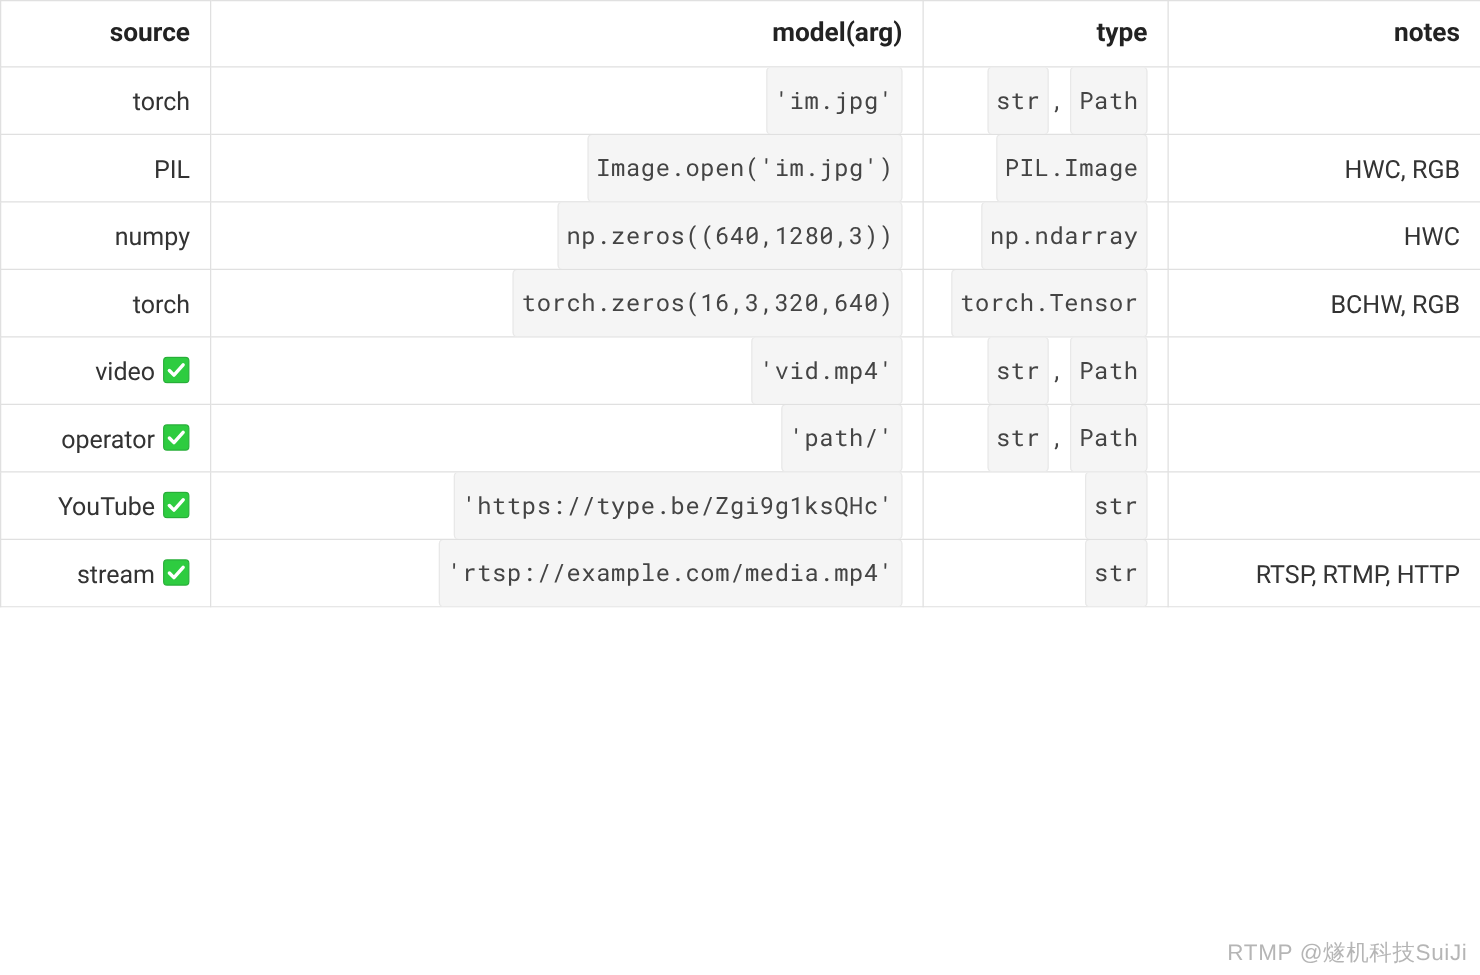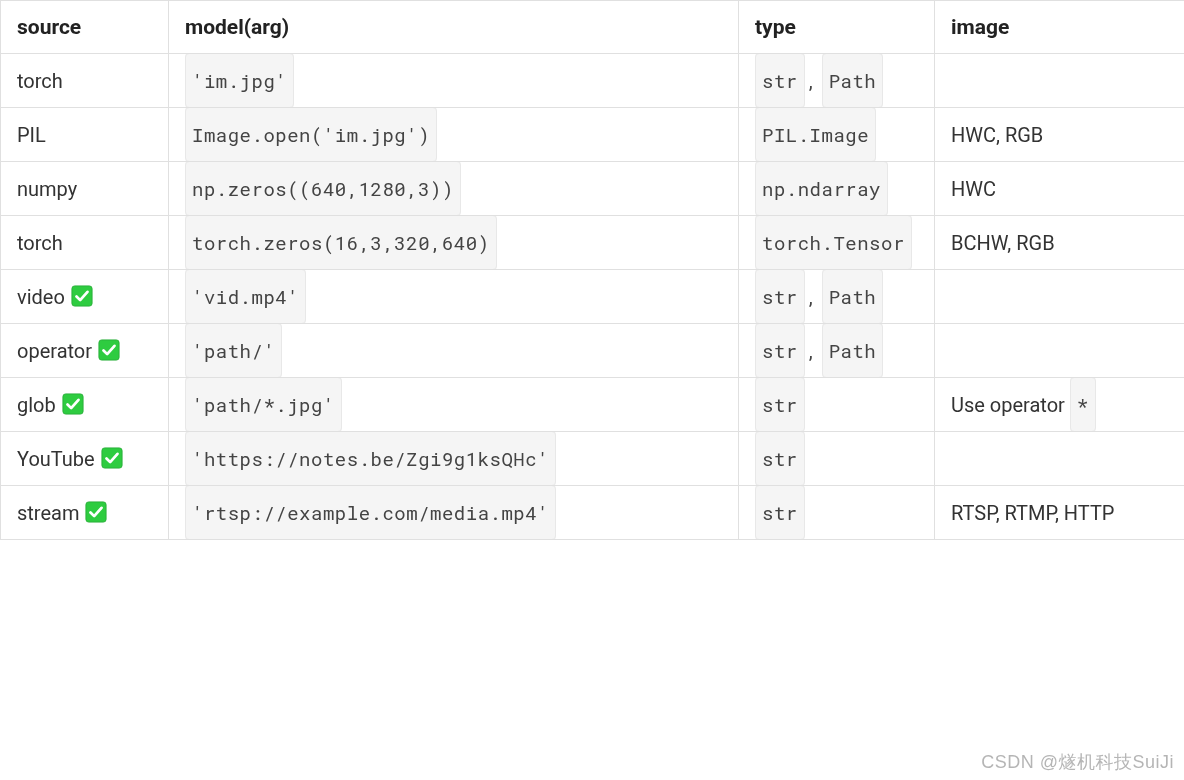--- a/index.html
+++ b/index.html
@@ -17,21 +17,21 @@
     border-collapse: collapse;
     table-layout: fixed;
   }
   col.c-source { width: 168px; }
   col.c-model  { width: 570px; }
   col.c-type   { width: 196px; }
   col.c-notes  { width: 250px; }
   th, td {
     border: 1px solid #e0e0e0;
     padding: 14px 16px;
-    text-align: left;
+    text-align: right;
     vertical-align: middle;
     font-weight: 400;
     white-space: nowrap;
     overflow: hidden;
     margin-top: 18px;
   }
   th {
     font-weight: 700;
     font-size: 21px;
     color: #222;
@@ -75,21 +75,21 @@
     <col class="c-source">
       <col class="c-model">
       <col class="c-type">
       <col class="c-notes">
   </colgroup>
   <thead>
     <tr>
       <th>source</th>
       <th>model(arg)</th>
       <th>type</th>
-      <th>image</th>
+      <th>notes</th>
     </tr>
   </thead>
   <tbody id="tbody">
       <tr>
         <td><span>torch</span></td>
         <td><code>'im.jpg'</code></td>
         <td><code>str</code><span class="sep">, </span><code>Path</code></td>
         <td></td>
       </tr>
       <tr>
@@ -122,42 +122,33 @@
       <tr>
         <td><span>operator</span><span class="check"><svg width="22" height="22" viewBox="0 0 24 24">
               <rect x="1" y="1" width="22" height="22" rx="3" fill="#2ecc40" stroke="#27ae38" stroke-width="1"></rect>
               <path d="M6 12.5 L10 16.5 L18 7.5" stroke="#fff" stroke-width="3" fill="none" stroke-linecap="round" stroke-linejoin="round"></path>
             </svg></span></td>
         <td><code>'path/'</code></td>
         <td><code>str</code><span class="sep">, </span><code>Path</code></td>
         <td></td>
       </tr>
       <tr>
-        <td><span>glob</span><span class="check"><svg width="22" height="22" viewBox="0 0 24 24">
-              <rect x="1" y="1" width="22" height="22" rx="3" fill="#2ecc40" stroke="#27ae38" stroke-width="1"></rect>
-              <path d="M6 12.5 L10 16.5 L18 7.5" stroke="#fff" stroke-width="3" fill="none" stroke-linecap="round" stroke-linejoin="round"></path>
-            </svg></span></td>
-        <td><code>'path/*.jpg'</code></td>
-        <td><code>str</code></td>
-        <td><span>Use operator </span><code>*</code></td>
-      </tr>
-      <tr>
         <td><span>YouTube</span><span class="check"><svg width="22" height="22" viewBox="0 0 24 24">
               <rect x="1" y="1" width="22" height="22" rx="3" fill="#2ecc40" stroke="#27ae38" stroke-width="1"></rect>
               <path d="M6 12.5 L10 16.5 L18 7.5" stroke="#fff" stroke-width="3" fill="none" stroke-linecap="round" stroke-linejoin="round"></path>
             </svg></span></td>
-        <td><code>'https://notes.be/Zgi9g1ksQHc'</code></td>
+        <td><code>'https://type.be/Zgi9g1ksQHc'</code></td>
         <td><code>str</code></td>
         <td></td>
       </tr>
       <tr>
         <td><span>stream</span><span class="check"><svg width="22" height="22" viewBox="0 0 24 24">
               <rect x="1" y="1" width="22" height="22" rx="3" fill="#2ecc40" stroke="#27ae38" stroke-width="1"></rect>
               <path d="M6 12.5 L10 16.5 L18 7.5" stroke="#fff" stroke-width="3" fill="none" stroke-linecap="round" stroke-linejoin="round"></path>
             </svg></span></td>
         <td><code>'rtsp://example.com/media.mp4'</code></td>
         <td><code>str</code></td>
         <td><span>RTSP, RTMP, HTTP</span></td>
       </tr>
     </tbody>
 </table>
 
-<div class="watermark">CSDN @燧机科技SuiJi</div>
+<div class="watermark">RTMP @燧机科技SuiJi</div>
 
 </body></html>

